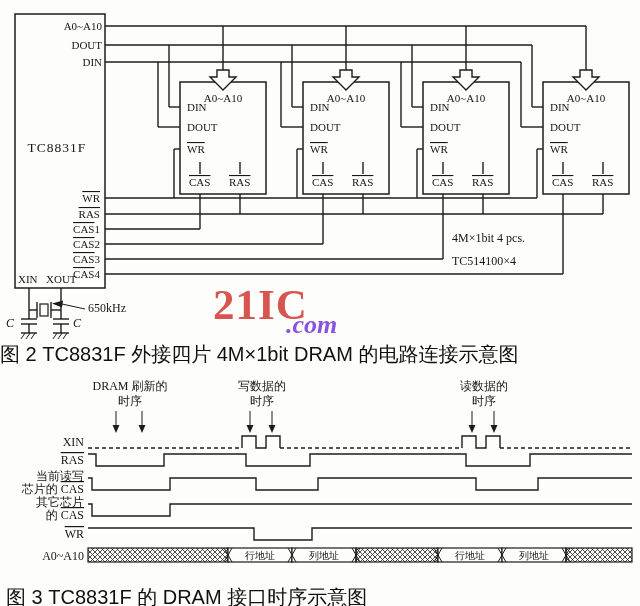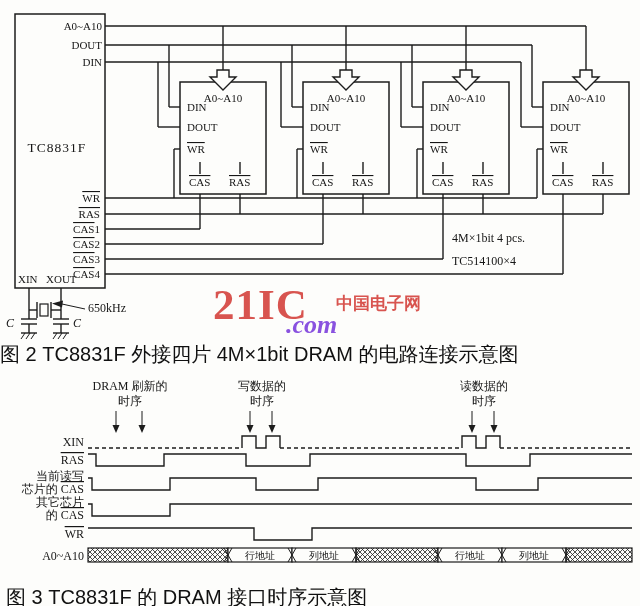--- a/index.html
+++ b/index.html
@@ -194,21 +194,20 @@
       <text class="t12 ti" x="6" y="327">C</text>
       <text class="t12 ti" x="73" y="327">C</text>
       <text class="t12" x="88" y="312">650kHz</text>
       <line class="thin" x1="85" y1="309" x2="62" y2="304"></line>
       <polygon class="arrowhead" points="63,300.5 62,307.5 52,303.5"></polygon>
     </g>
   </svg>
 
   <div class="watermark">
     <span class="wm-big">21IC</span>
-    <span class="wm-cn">中国电子网</span>
     <span class="wm-com">.com</span>
   </div>
 
   <div class="caption cap2">图 2  TC8831F 外接四片 4M×1bit  DRAM 的电路连接示意图</div>
 
   <svg class="fig3" width="640" height="212" viewBox="0 0 640 212">
     <defs>
       <pattern id="hatch" width="5" height="5" patternUnits="userSpaceOnUse">
         <path d="M0,5 L5,0 M0,0 L5,5" stroke="#222" stroke-width="0.8"></path>
       </pattern>

